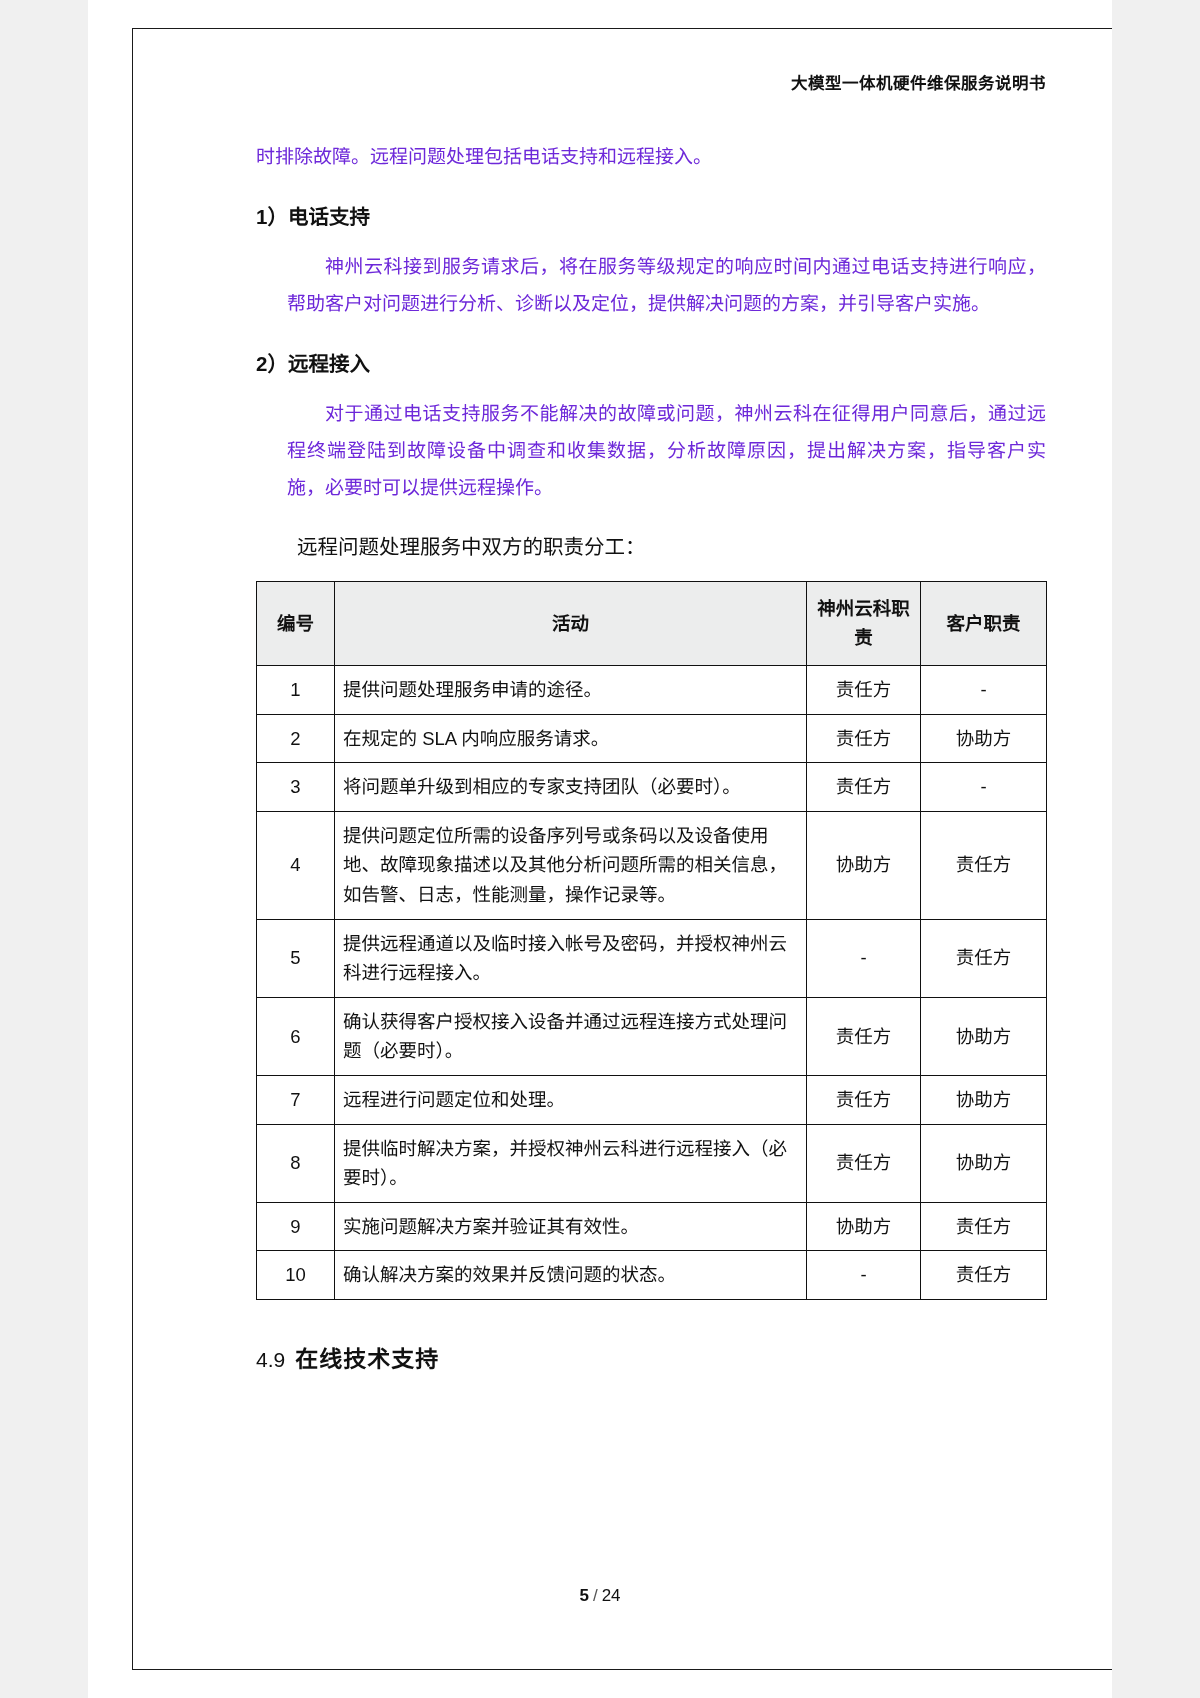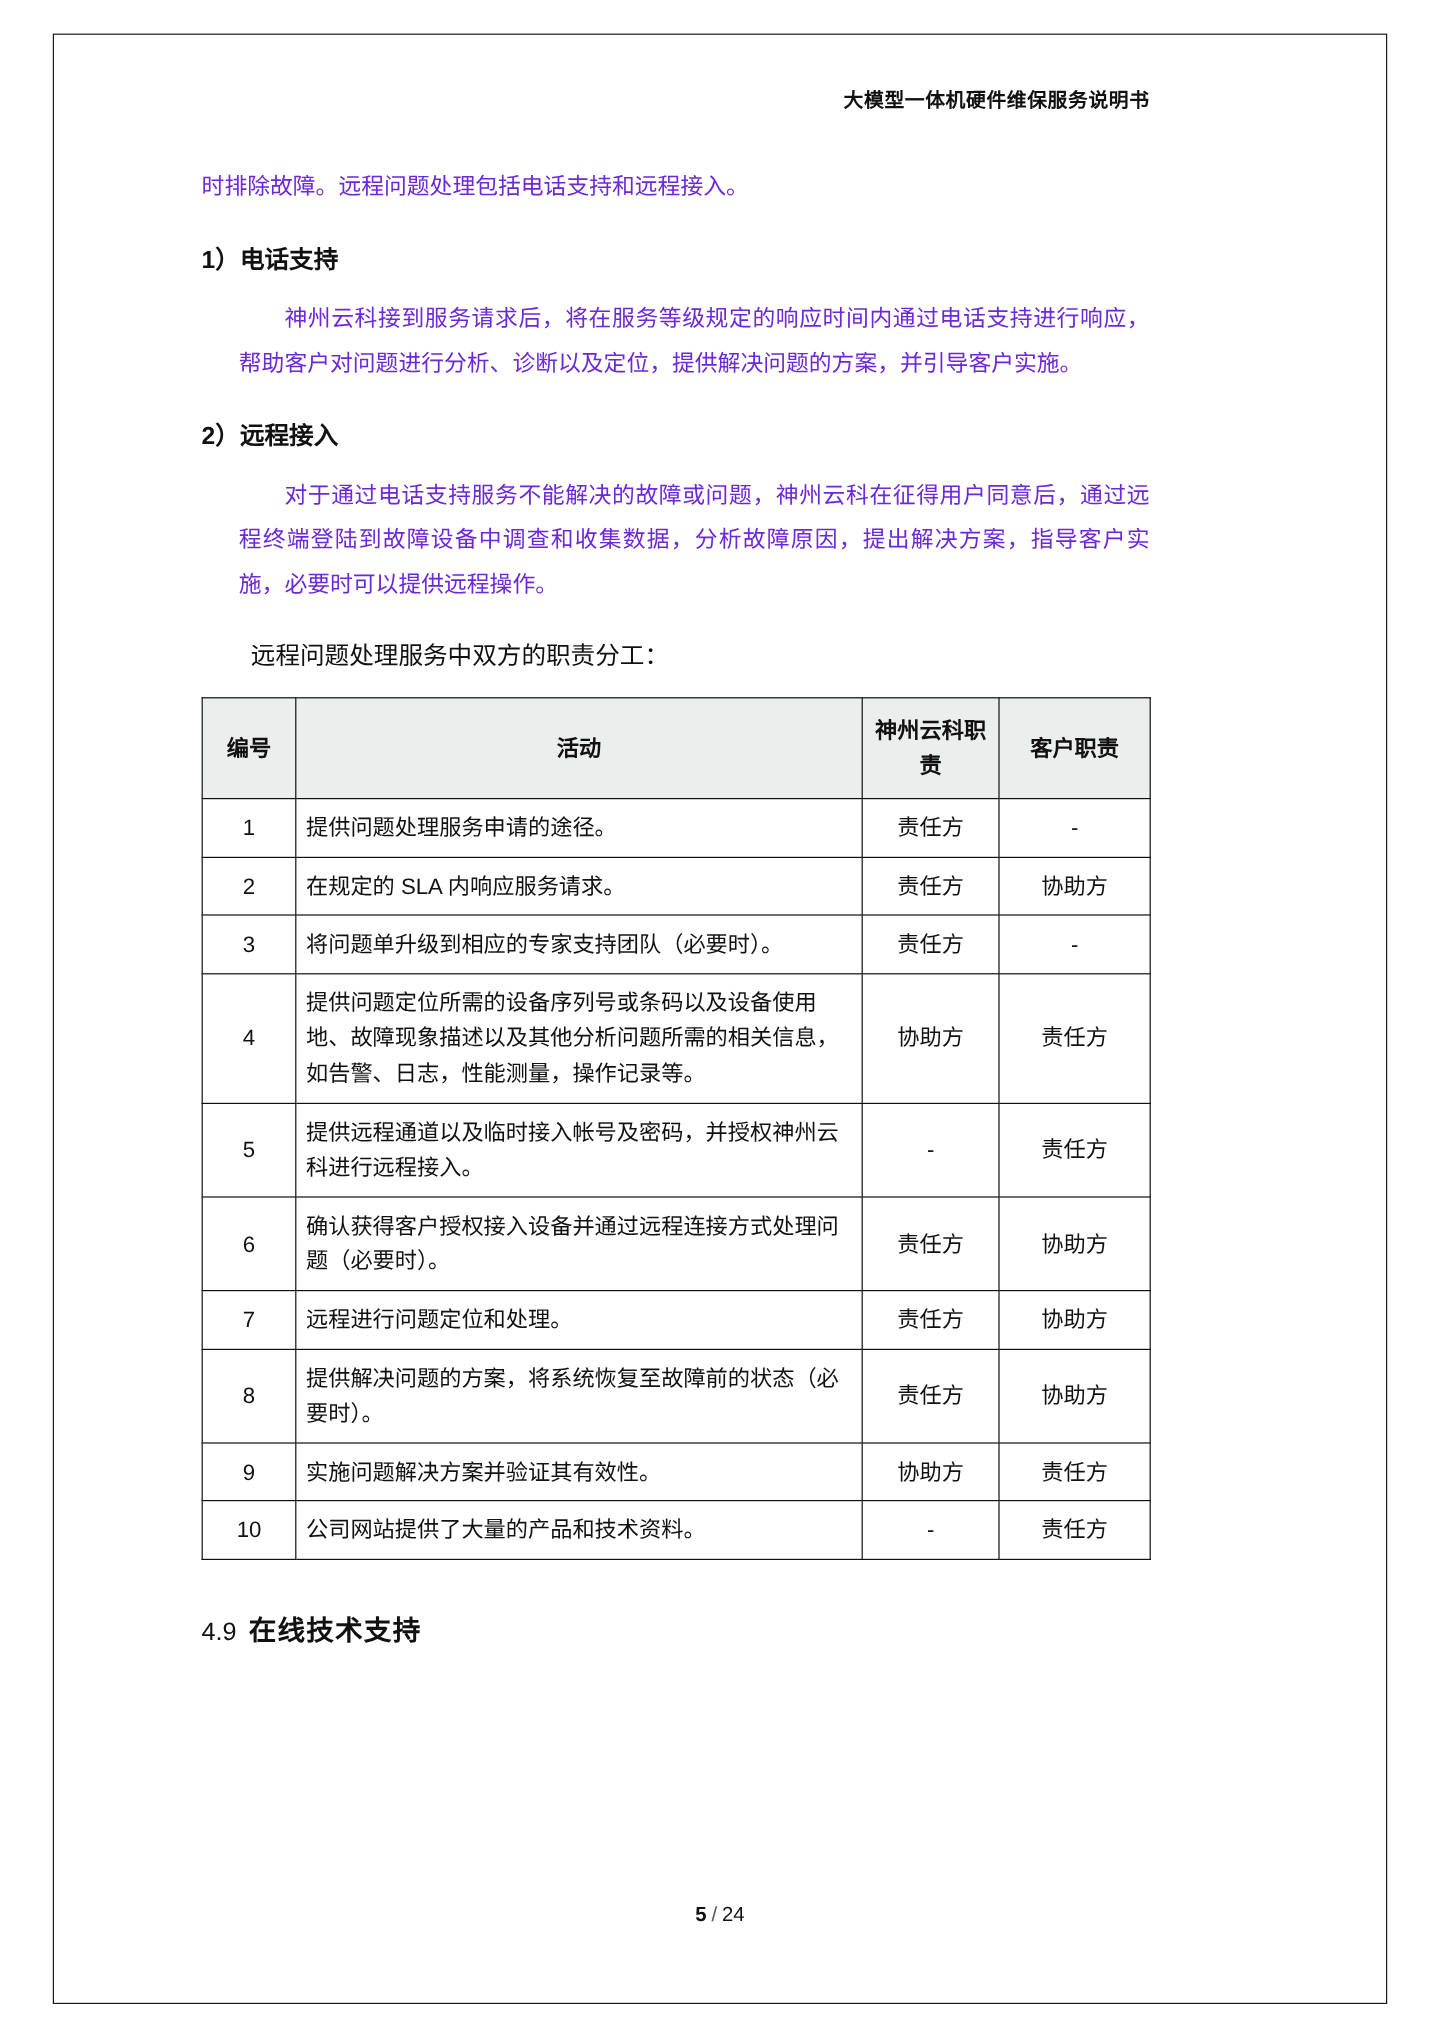--- a/index.html
+++ b/index.html
@@ -6,21 +6,21 @@
     margin: 0;
     padding: 0;
     background: #f0f0f0;
   }
   body {
     font-family: "Liberation Sans", "DejaVu Sans", sans-serif;
     -webkit-font-smoothing: antialiased;
   }
   .page {
     position: relative;
-    width: 1200px;
+    width: 1024px;
     height: 1698px;
     margin: 0 auto;
     background: #ffffff;
     box-sizing: border-box;
     overflow: hidden;
   }
   .page-border {
     position: absolute;
     left: 44px;
     top: 28px;
@@ -209,33 +209,33 @@
           <td class="c-cust">协助方</td>
         </tr>
         <tr>
           <td class="c-no">7</td>
           <td class="c-act">远程进行问题定位和处理。</td>
           <td class="c-own">责任方</td>
           <td class="c-cust">协助方</td>
         </tr>
         <tr>
           <td class="c-no">8</td>
-          <td class="c-act">提供解决问题的方案，将系统恢复至故障前的状态（必要时）。</td>
+          <td class="c-act">提供临时解决方案，并授权神州云科进行远程接入（必要时）。</td>
           <td class="c-own">责任方</td>
           <td class="c-cust">协助方</td>
         </tr>
         <tr>
           <td class="c-no">9</td>
           <td class="c-act">实施问题解决方案并验证其有效性。</td>
           <td class="c-own">协助方</td>
           <td class="c-cust">责任方</td>
         </tr>
         <tr>
           <td class="c-no">10</td>
-          <td class="c-act">公司网站提供了大量的产品和技术资料。</td>
+          <td class="c-act">确认解决方案的效果并反馈问题的状态。</td>
           <td class="c-own">-</td>
           <td class="c-cust">责任方</td>
         </tr>
       </tbody>
     </table>
 
     <div class="heading-sec">
       <span class="sec-no">4.9</span><span class="sec-title">在线技术支持</span>
     </div>
 

